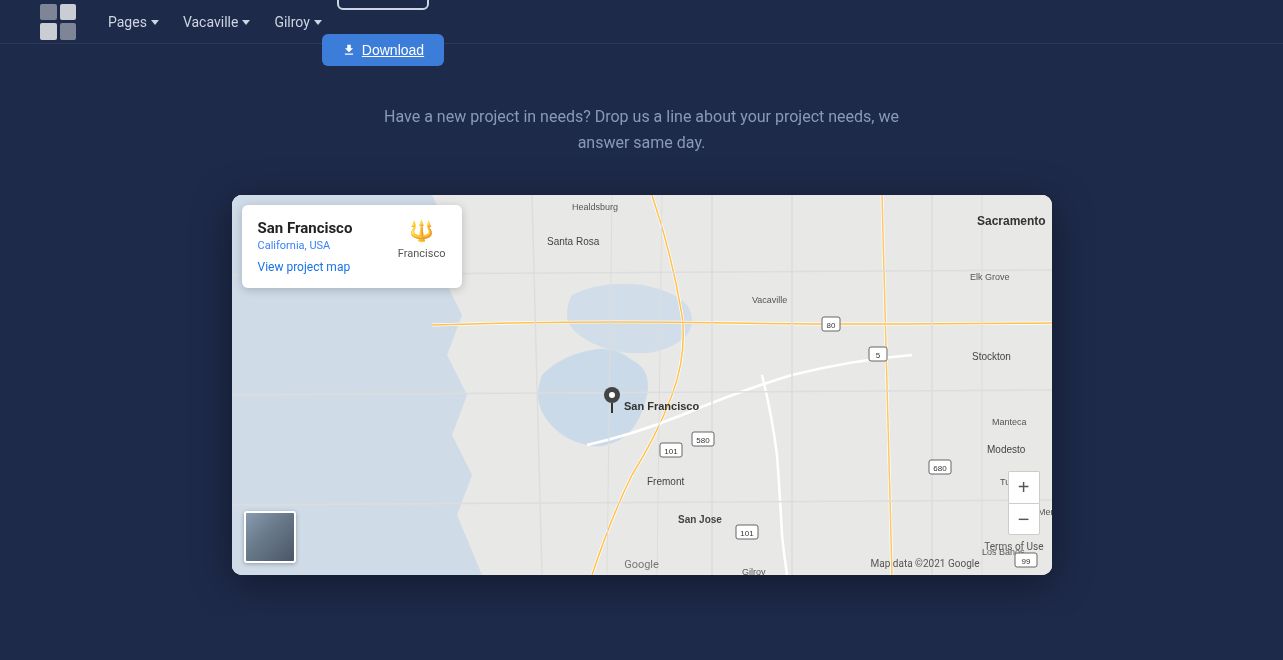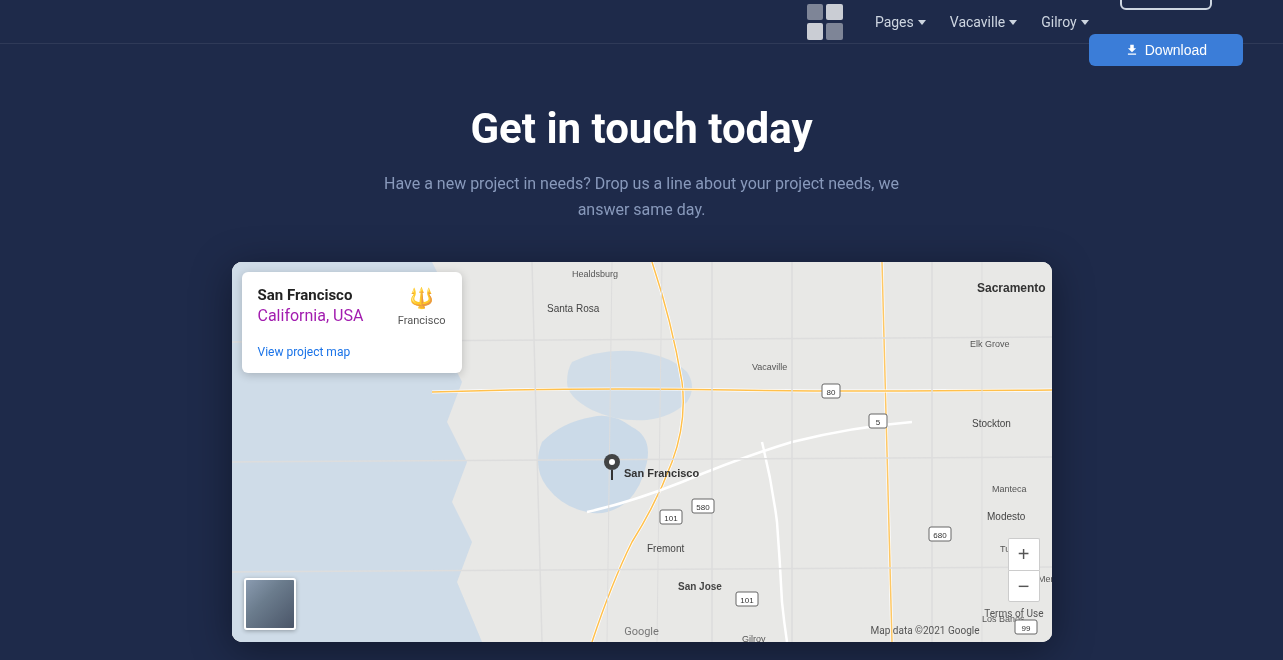--- a/index.html
+++ b/index.html
@@ -3,21 +3,21 @@
   <meta charset="utf-8">
   <style>
     * { margin: 0; padding: 0; box-sizing: border-box; }
     body { font-family: -apple-system, BlinkMacSystemFont, 'Segoe UI', Roboto, sans-serif; background: #1e2a4a; }
 
     
     .navbar {
       background: #1e2a4a;
       display: flex;
       align-items: center;
-      justify-content: flex-end;
+      justify-content: flex-start;
       padding: 0 40px;
       height: 44px;
       border-bottom: 1px solid rgba(255,255,255,0.08);
     }
     .navbar-left { display: flex; align-items: center; gap: 32px; }
     .logo-icon {
       display: grid;
       grid-template-columns: 1fr 1fr;
       gap: 3px;
       width: 36px;
@@ -59,28 +59,29 @@
       font-size: 14px;
       cursor: pointer;
       display: flex;
       align-items: center;
       gap: 6px;
     }
     .btn-download {
       background: #3b7dd8;
       color: #fff;
       border: none;
-      padding: 8px 36px;
+      padding: 8px 20px;
       border-radius: 6px;
       font-size: 14px;
       cursor: pointer;
       display: flex;
       align-items: center;
       gap: 6px;
       font-weight: 500;
+      text-decoration: underline;
     }
 
     
     .hero {
       background: #1e2a4a;
       text-align: center;
       padding: 60px 20px 40px;
     }
     .hero h1 {
       color: #ffffff;
@@ -129,23 +130,23 @@
       align-items: flex-start;
     }
     .popup-info {}
     .popup-city {
       font-size: 15px;
       font-weight: 700;
       color: #222;
       margin-bottom: 2px;
     }
     .popup-state {
-      font-size: 16px;
-      color: #a21caf;
-      margin-bottom: 20px;
+      font-size: 11px;
+      color: #3b82f6;
+      margin-bottom: 8px;
     }
     .popup-link {
       font-size: 12px;
       color: #1a73e8;
       cursor: pointer;
     }
     .popup-directions {
       display: flex;
       flex-direction: column;
       align-items: center;
@@ -280,21 +281,20 @@
     <button class="btn-download">
       <svg width="14" height="14" viewBox="0 0 24 24" fill="currentColor">
         <path d="M19 9h-4V3H9v6H5l7 7 7-7zm-14 9v2h14v-2H5z"></path>
       </svg>
       <span>Download</span>
     </button>
   </div>
 </nav>
 
 <section class="hero">
-  <h1>Get in touch today</h1>
   <p>Have a new project in needs? Drop us a line about your project needs, we answer same day.</p>
 </section>
 
 <section class="map-section">
   <div class="map-container">
 
     <div class="map-popup">
       <div class="popup-info">
         <div class="popup-city">San Francisco</div>
         <div class="popup-state">California, USA</div>

